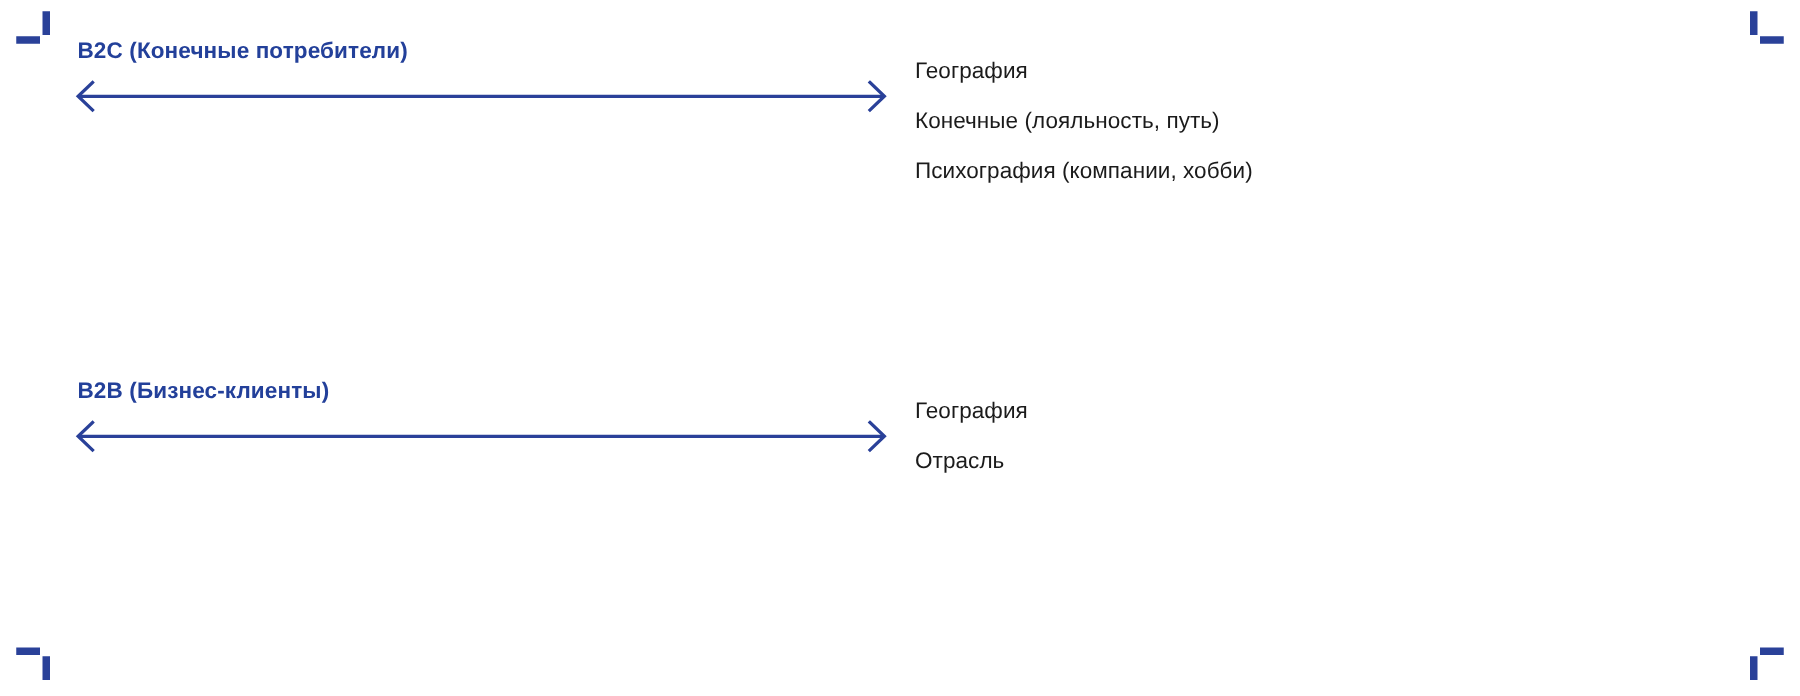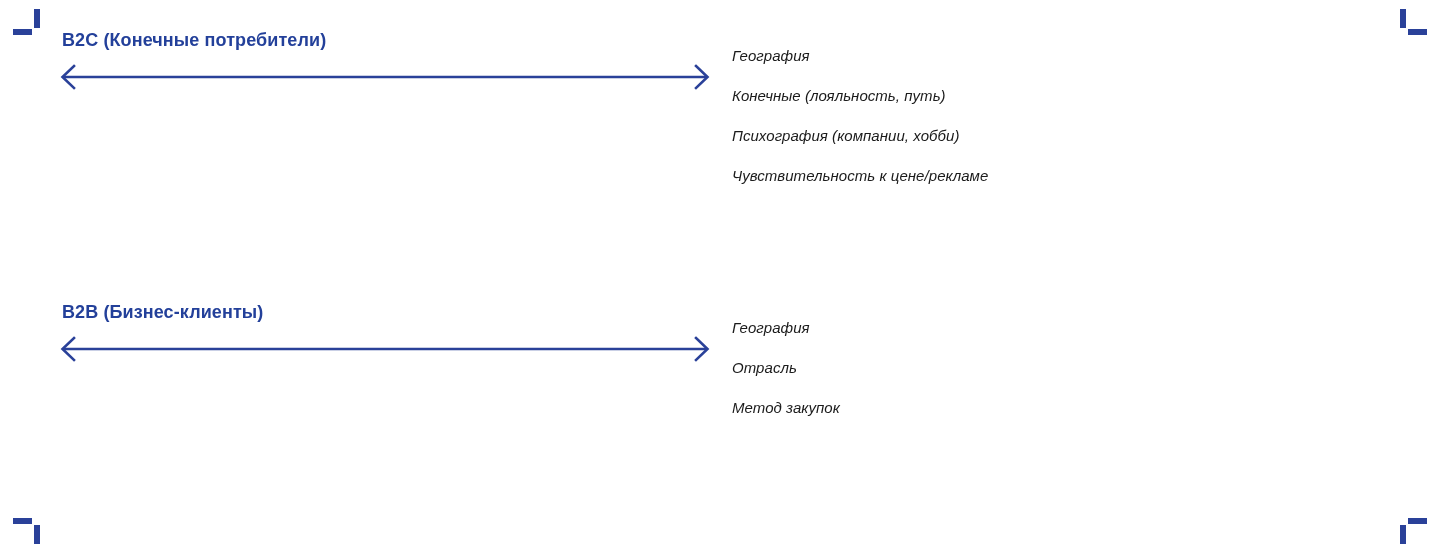--- a/index.html
+++ b/index.html
@@ -80,27 +80,26 @@
   .arrow-wrap svg { display: block; }
 
   
   .attr-list {
     position: absolute;
     left: 732px;
     top: 6px;
     width: 600px;
   }
   .attr-item {
-    font-size: 15px;
+    font-size: 18px;
     color: #1b1b1b;
     line-height: 40px;
     height: 40px;
     white-space: nowrap;
     letter-spacing: 0.05px;
-    font-style: italic;
   }
 </style>
 </head>
 <body>
 
 <div class="crop-mark" id="crop-tl">
   <span class="bar bar-h"></span>
   <span class="bar bar-v"></span>
 </div>
 <div class="crop-mark" id="crop-tr">
@@ -125,36 +124,34 @@
       <line x1="9" y1="17" x2="651" y2="17" stroke="#2a4199" stroke-width="2.6"></line>
       <polyline points="19,6 7.5,17 19,28" fill="none" stroke="#2a4199" stroke-width="2.6" stroke-linecap="square" stroke-linejoin="miter"></polyline>
       <polyline points="641,6 652.5,17 641,28" fill="none" stroke="#2a4199" stroke-width="2.6" stroke-linecap="square" stroke-linejoin="miter"></polyline>
     </svg>
   </div>
 
   <div class="attr-list">
     <div class="attr-item">География</div>
     <div class="attr-item">Конечные (лояльность, путь)</div>
     <div class="attr-item">Психография (компании, хобби)</div>
-    <div class="attr-item">Чувствительность к цене/рекламе</div>
   </div>
 
 </div>
 
 <div class="section" id="section-b2b">
 
   <div class="section-heading">B2B (Бизнес-клиенты)</div>
 
   <div class="arrow-wrap">
     <svg width="660" height="34" viewBox="0 0 660 34" aria-hidden="true">
       <line x1="9" y1="17" x2="651" y2="17" stroke="#2a4199" stroke-width="2.6"></line>
       <polyline points="19,6 7.5,17 19,28" fill="none" stroke="#2a4199" stroke-width="2.6" stroke-linecap="square" stroke-linejoin="miter"></polyline>
       <polyline points="641,6 652.5,17 641,28" fill="none" stroke="#2a4199" stroke-width="2.6" stroke-linecap="square" stroke-linejoin="miter"></polyline>
     </svg>
   </div>
 
   <div class="attr-list">
     <div class="attr-item">География</div>
     <div class="attr-item">Отрасль</div>
-    <div class="attr-item">Метод закупок</div>
   </div>
 
 </div>
 
 </body></html>

